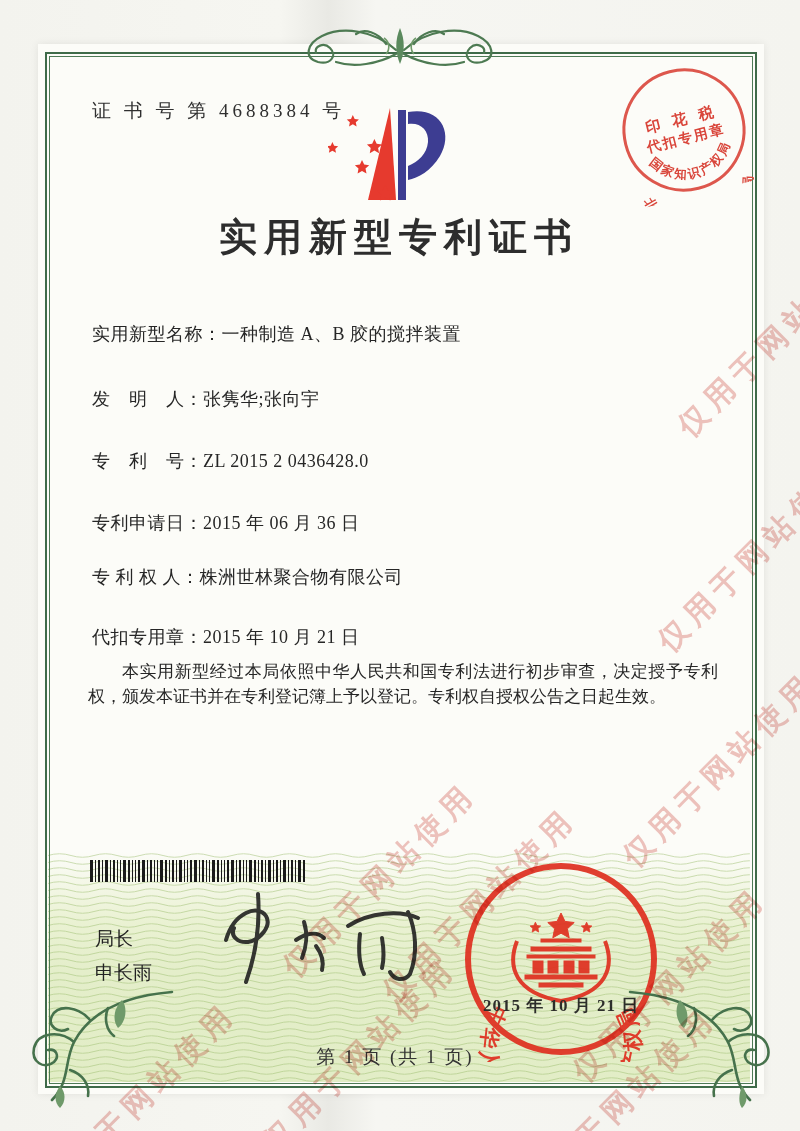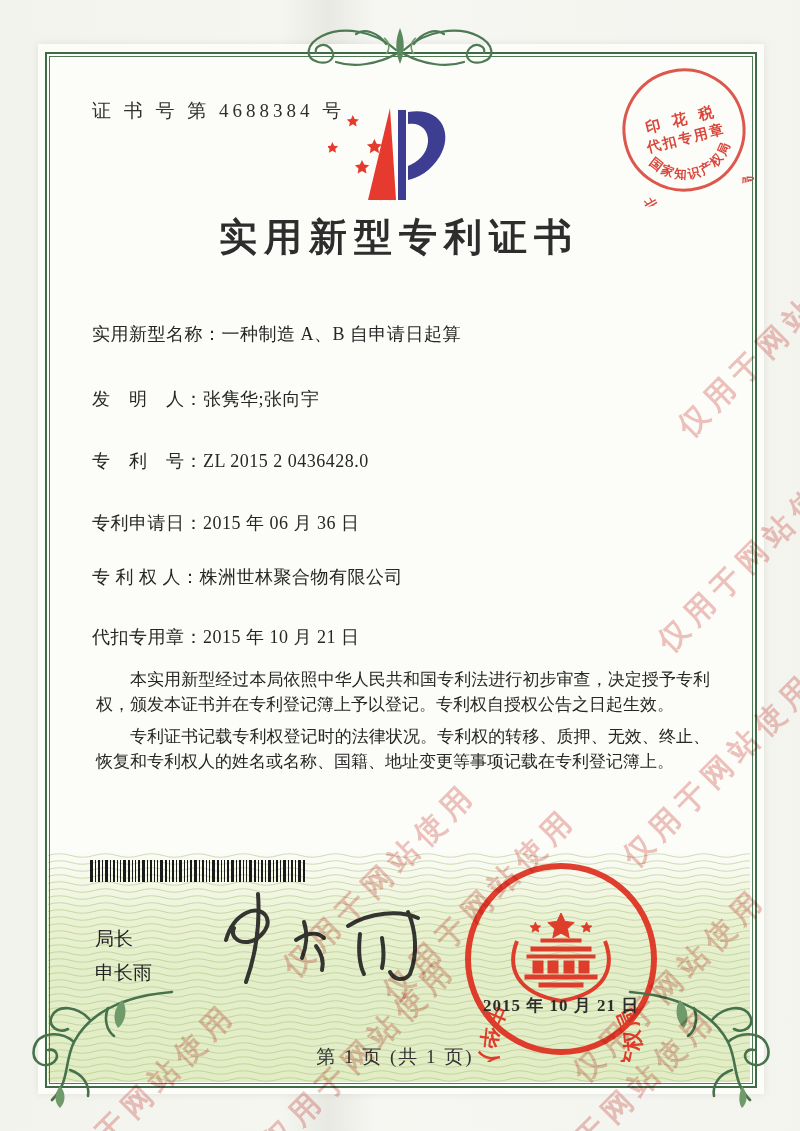--- a/index.html
+++ b/index.html
@@ -22,21 +22,21 @@
   .cert-no{position:absolute;left:92px;top:98px;font-size:19px;letter-spacing:4px;color:#2f2f2f;}
   .title{position:absolute;left:45px;top:212px;width:708px;text-align:center;
          font-size:38px;letter-spacing:7px;font-weight:600;color:#2d2d2d;}
   .stamp{position:absolute;left:618px;top:64px;transform:rotate(-14deg);}
   .logo{position:absolute;left:328px;top:104px;}
   .field{position:absolute;left:92px;font-size:18px;color:#262626;letter-spacing:.5px;}
   .field .lab{color:#262626;}
   .field .val{color:#262626;}
   .paras{position:absolute;left:88px;top:660px;width:630px;font-size:17px;line-height:24.6px;
          color:#262626;text-align:justify;}
-  .paras p{margin:8px;text-indent:2em;}
+  .paras p{margin:0;text-indent:2em;}
   .barcode{position:absolute;left:90px;top:860px;}
   .issuer{position:absolute;left:95px;top:922px;font-family:"Liberation Sans",sans-serif;
           font-weight:400;font-size:19px;color:#222;line-height:34px;}
   .sig{position:absolute;left:212px;top:882px;}
   .seal{position:absolute;left:458px;top:856px;z-index:40;}
   .footer{position:absolute;left:45px;top:1044px;width:700px;text-align:center;
           font-size:19px;color:#333;letter-spacing:2px;z-index:45;}
   .orn-top{position:absolute;left:278px;top:20px;z-index:20;}
   .orn-bl{position:absolute;left:24px;top:978px;z-index:20;}
   .orn-br{position:absolute;left:626px;top:978px;z-index:20;transform:scaleX(-1);}
@@ -132,41 +132,40 @@
         <path d="M48,20 l2.2,4.6 5,.6 -3.7,3.4 1,4.9 -4.5-2.5 -4.4,2.5 .9-4.9 -3.6-3.4 5-.6 Z" transform="translate(-4,14) scale(1.05)"></path>
         <path d="M48,20 l2.2,4.6 5,.6 -3.7,3.4 1,4.9 -4.5-2.5 -4.4,2.5 .9-4.9 -3.6-3.4 5-.6 Z" transform="translate(-34,22) scale(.8)"></path>
         <path d="M48,20 l2.2,4.6 5,.6 -3.7,3.4 1,4.9 -4.5-2.5 -4.4,2.5 .9-4.9 -3.6-3.4 5-.6 Z" transform="translate(-14,36) scale(1.0)"></path>
         <path d="M48,20 l2.2,4.6 5,.6 -3.7,3.4 1,4.9 -4.5-2.5 -4.4,2.5 .9-4.9 -3.6-3.4 5-.6 Z" transform="translate(2,58) scale(1.15)"></path>
       </g>
     </svg>
 
     <div class="title">实用新型专利证书</div>
 
     <div class="field" style="top:322px">
-      <span class="lab">实用新型名称：</span><span class="val">一种制造 A、B 自申请日起算</span>
+      <span class="lab">实用新型名称：</span><span class="val">一种制造 A、B 胶的搅拌装置</span>
     </div>
     <div class="field" style="top:387px">
       <span class="lab">发　明　人：</span><span class="val">张隽华;张向宇</span>
     </div>
     <div class="field" style="top:449px">
       <span class="lab">专　利　号：</span><span class="val">ZL 2015 2 0436428.0</span>
     </div>
     <div class="field" style="top:511px">
       <span class="lab">专利申请日：</span><span class="val">2015 年 06 月 36 日</span>
     </div>
     <div class="field" style="top:565px">
       <span class="lab">专 利 权 人：</span><span class="val">株洲世林聚合物有限公司</span>
     </div>
     <div class="field" style="top:625px">
       <span class="lab">代扣专用章：</span><span class="val">2015 年 10 月 21 日</span>
     </div>
 
     <div class="paras">
       <p>本实用新型经过本局依照中华人民共和国专利法进行初步审查，决定授予专利权，颁发本证书并在专利登记簿上予以登记。专利权自授权公告之日起生效。</p>
-      <p>专利证书记载专利权登记时的法律状况。专利权的转移、质押、无效、终止、恢复和专利权人的姓名或名称、国籍、地址变更等事项记载在专利登记簿上。</p>
     </div>
 
     <svg class="barcode" width="215" height="22" viewBox="0 0 215 22" shape-rendering="crispEdges">
       <g fill="#1a1a1a">
         <rect x="0" width="3" height="22"></rect>
           <rect x="5" width="1" height="22"></rect>
           <rect x="8" width="2" height="22"></rect>
         <rect x="12" width="1" height="22"></rect>
           <rect x="15" width="3" height="22"></rect>
           <rect x="20" width="1" height="22"></rect>

